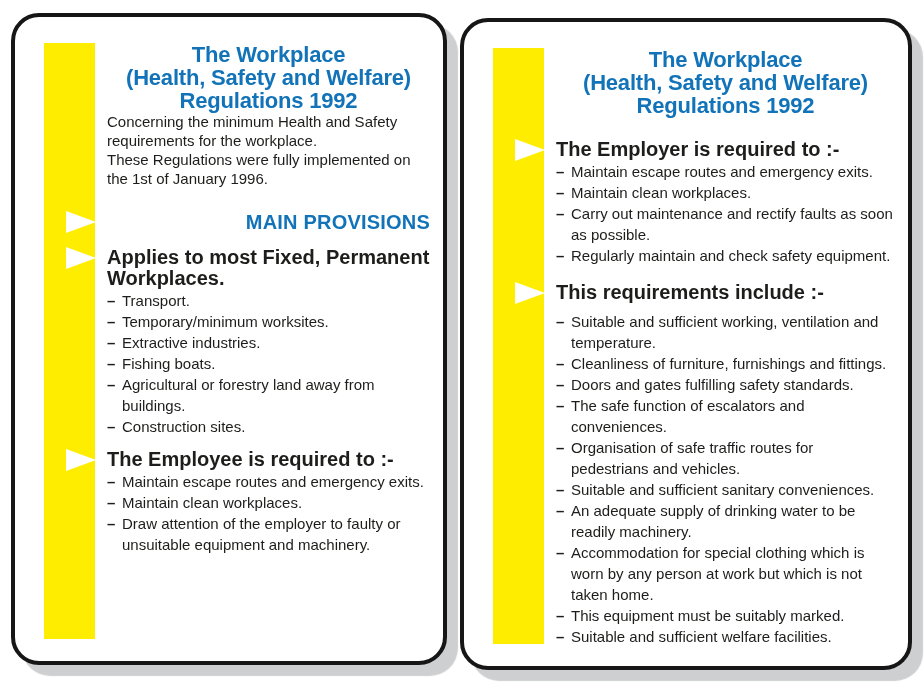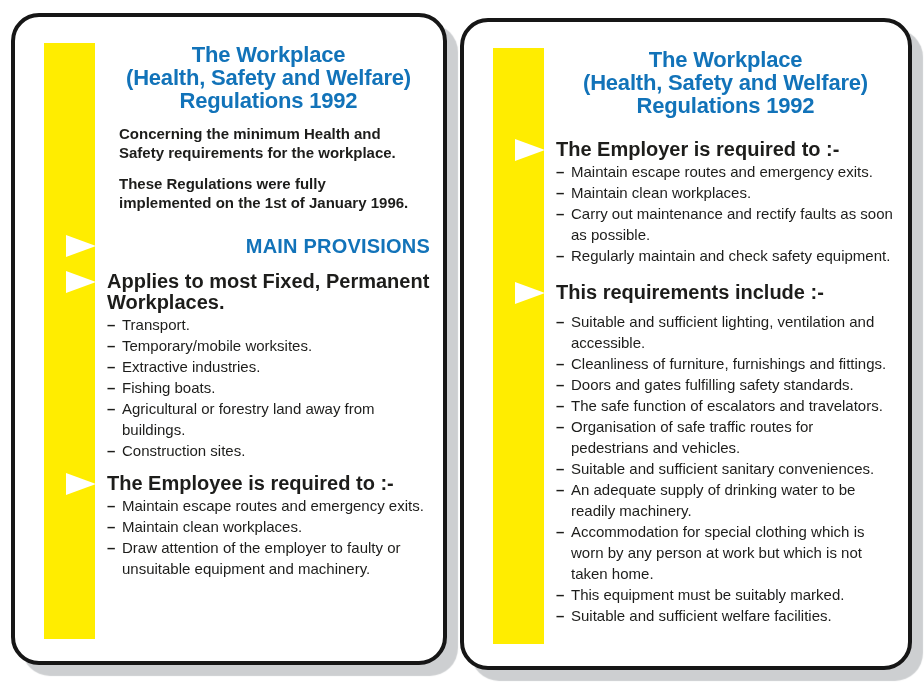--- a/index.html
+++ b/index.html
@@ -39,22 +39,22 @@
   .title {
     text-align: center;
     color: #1273b9;
     font-weight: bold;
     font-size: 22px;
     line-height: 23px;
     letter-spacing: -0.2px;
   }
 
   p.intro {
-    margin: 12px;
-    font-weight: bold;
+    margin: 0;
+    font-weight: normal;
     font-size: 15px;
     line-height: 19px;
   }
   .p1 { margin-top: 21px; }
   .p2 { margin-top: 13px; }
 
   h2.main {
     margin: 22px 0 0 0;
     color: #1273b9;
     font-size: 20px;
@@ -126,21 +126,21 @@
         <span>Applies to most Fixed, Permanent Workplaces.</span>
       </h3>
 
       <div class="list">
         <div class="li">
             <span class="dash">–</span>
             <span class="t">Transport.</span>
           </div>
         <div class="li">
             <span class="dash">–</span>
-            <span class="t">Temporary/mobile worksites.</span>
+            <span class="t">Temporary/minimum worksites.</span>
           </div>
         <div class="li">
             <span class="dash">–</span>
             <span class="t">Extractive industries.</span>
           </div>
         <div class="li">
             <span class="dash">–</span>
             <span class="t">Fishing boats.</span>
           </div>
         <div class="li">
@@ -206,33 +206,33 @@
           </div>
       </div>
 
       <h3 class="sub arrowed gap-before">
         <span class="arrow"></span>
         <span>This requirements include :-</span>
       </h3>
       <div class="list gap-after-heading">
         <div class="li">
             <span class="dash">–</span>
-            <span class="t">Suitable and sufficient lighting, ventilation and accessible.</span>
+            <span class="t">Suitable and sufficient working, ventilation and temperature.</span>
           </div>
         <div class="li">
             <span class="dash">–</span>
             <span class="t">Cleanliness of furniture, furnishings and fittings.</span>
           </div>
         <div class="li">
             <span class="dash">–</span>
             <span class="t">Doors and gates fulfilling safety standards.</span>
           </div>
         <div class="li">
             <span class="dash">–</span>
-            <span class="t">The safe function of escalators and travelators.</span>
+            <span class="t">The safe function of escalators and conveniences.</span>
           </div>
         <div class="li">
             <span class="dash">–</span>
             <span class="t">Organisation of safe traffic routes for pedestrians and vehicles.</span>
           </div>
         <div class="li">
             <span class="dash">–</span>
             <span class="t">Suitable and sufficient sanitary conveniences.</span>
           </div>
         <div class="li">

